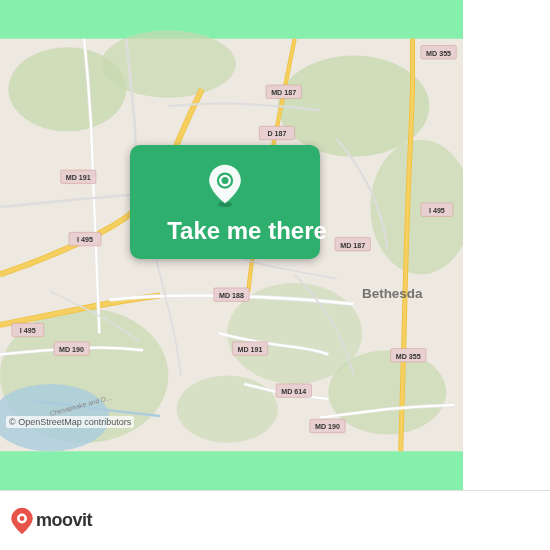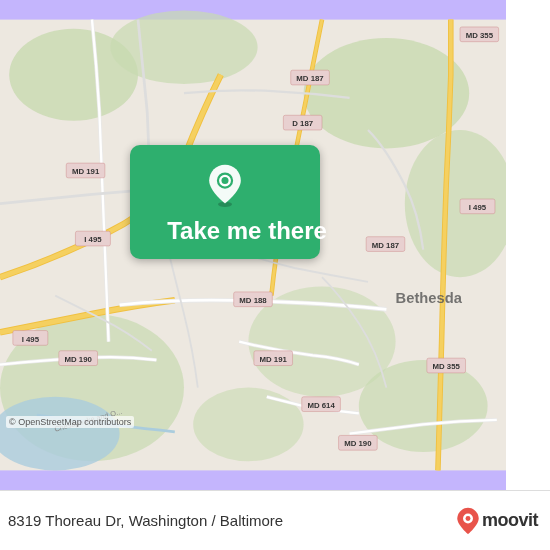--- a/index.html
+++ b/index.html
@@ -5,25 +5,25 @@
     * { margin: 0; padding: 0; box-sizing: border-box; }
     body {
       width: 550px;
       height: 550px;
       overflow: hidden;
       font-family: Arial, sans-serif;
       position: relative;
     }
 
     #map-container {
-      width: 506px;
+      width: 463px;
       height: 490px;
       position: relative;
       overflow: hidden;
-      background-color: #c4b5fd;
+      background-color: #86efac;
     }
 
     
     #map-svg {
       position: absolute;
       top: 0; left: 0;
       width: 100%; height: 100%;
     }
 
     #take-me-there-btn {
@@ -219,21 +219,20 @@
       <circle cx="22" cy="20" r="8" fill="white" stroke="#2eaf6e" stroke-width="2.5"></circle>
       <circle cx="22" cy="20" r="4" fill="#2eaf6e"></circle>
     </svg>
     <span id="btn-label">Take me there</span>
   </button>
 
   <div id="osm-credit">© OpenStreetMap contributors</div>
 </div>
 
 <div id="bottom-bar">
-  <span id="address-text">8319 Thoreau Dr, Washington / Baltimore</span>
   <div id="moovit-logo">
 
     <svg id="moovit-pin" viewBox="0 0 28 34" xmlns="http://www.w3.org/2000/svg">
       <path d="M14 1 C7 1 1 7 1 14 C1 22 14 33 14 33 C14 33 27 22 27 14 C27 7 21 1 14 1Z" fill="#e8534a"></path>
       <circle cx="14" cy="14" r="6" fill="white"></circle>
       <circle cx="14" cy="14" r="3" fill="#e8534a"></circle>
     </svg>
     <span id="moovit-text">moovit</span>
   </div>
 </div>

